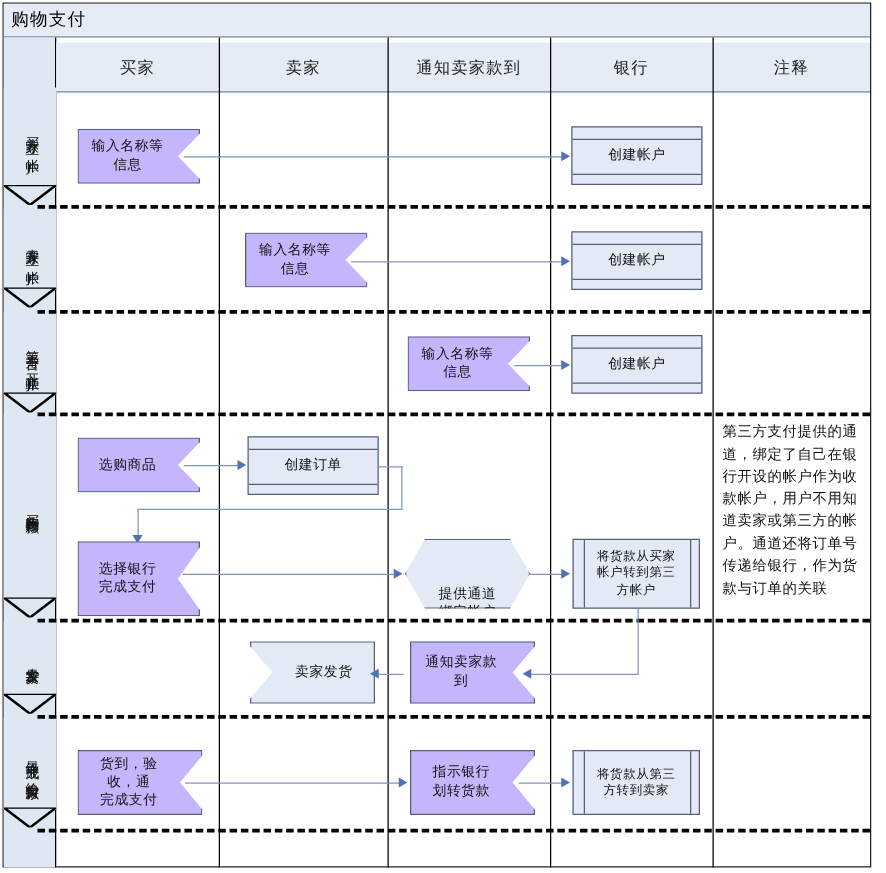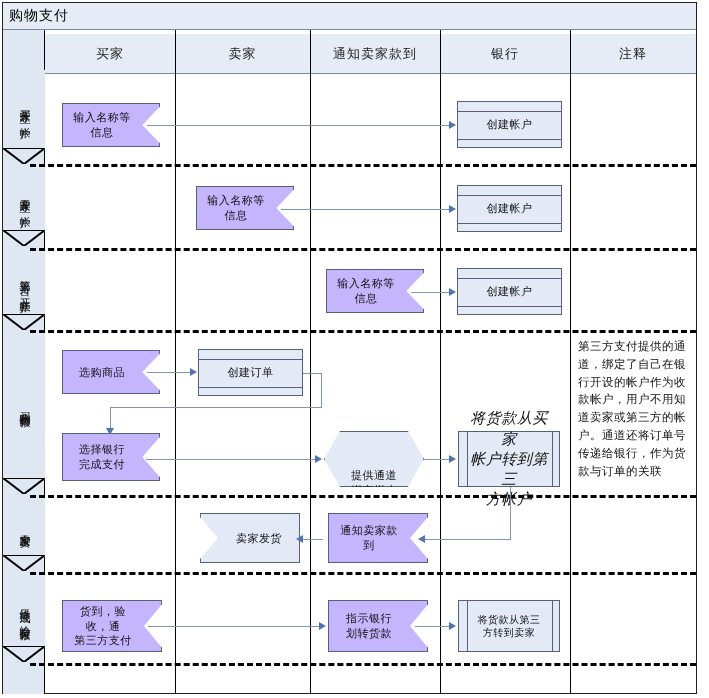--- a/index.html
+++ b/index.html
@@ -185,35 +185,35 @@
   </div>
   <div class="ln-h" style="left:147px;top:372px;width:44px;"></div>
   <div class="arrowR" style="left:190px;top:368px;"></div>
 
   <div class="ln-h" style="left:303px;top:373px;width:19px;"></div>
   <div class="ln-v" style="left:321px;top:373px;height:34px;"></div>
   <div class="ln-h" style="left:110px;top:407px;width:212px;"></div>
   <div class="ln-v" style="left:110px;top:407px;height:22px;"></div>
   <div class="arrowD" style="left:106px;top:428px;"></div>
 
-  <div class="shape flag" style="left:62px;top:433px;width:98px;height:48px;">
+  <div class="shape flag" style="left:62px;top:433px;width:98px;height:60px;">
     <span class="cap" style="white-space:pre-line;">选择银行
 完成支付</span>
   </div>
   <div class="shape hex" style="left:324px;top:431px;width:100px;height:56px;">
     <span class="cap" style="white-space:pre-line;margin-top:24px;">提供通道
 绑定帐户</span>
   </div>
   <div class="ln-h" style="left:146px;top:459px;width:170px;"></div>
   <div class="arrowR" style="left:315px;top:455px;"></div>
 
   <div class="shape predef" style="left:458px;top:431px;width:102px;height:56px;">
     <span class="bar" style="left:8px;"></span>
     <span class="bar" style="left:93px;"></span>
-    <span class="cap" style="white-space:pre-line;font-size:15px;font-style:italic;">将货款从买家
+    <span class="cap" style="white-space:pre-line;font-size:10px;">将货款从买家
 帐户转到第三
 方帐户</span>
   </div>
   <div class="ln-h" style="left:424px;top:459px;width:26px;"></div>
   <div class="arrowR" style="left:449px;top:455px;"></div>
 
   <div class="note" style="left:578px;top:338px;width:112px;">第三方支付提供的通道，绑定了自己在银行开设的帐户作为收款帐户，用户不用知道卖家或第三方的帐户。通道还将订单号传递给银行，作为货款与订单的关联</div>
 
   <div class="shape flagL" style="left:200px;top:513px;width:100px;height:50px;">
     <span class="cap">卖家发货</span>
@@ -224,21 +224,21 @@
 
   <div class="ln-v" style="left:510px;top:487px;height:52px;"></div>
   <div class="ln-h" style="left:424px;top:539px;width:87px;"></div>
   <div class="arrowL" style="left:418px;top:535px;"></div>
 
   <div class="ln-h" style="left:301px;top:539px;width:22px;"></div>
   <div class="arrowL" style="left:296px;top:535px;"></div>
 
   <div class="shape flag" style="left:62px;top:600px;width:100px;height:52px;">
     <span class="cap" style="white-space:pre-line;">货到，验收，通
-第三方支付</span>
+完成支付</span>
   </div>
   <div class="shape flag" style="left:328px;top:600px;width:100px;height:52px;">
     <span class="cap" style="white-space:pre-line;">指示银行
 划转货款</span>
   </div>
   <div class="ln-h" style="left:148px;top:626px;width:172px;"></div>
   <div class="arrowR" style="left:319px;top:622px;"></div>
 
   <div class="shape predef" style="left:458px;top:600px;width:102px;height:52px;">
     <span class="bar" style="left:8px;"></span>

